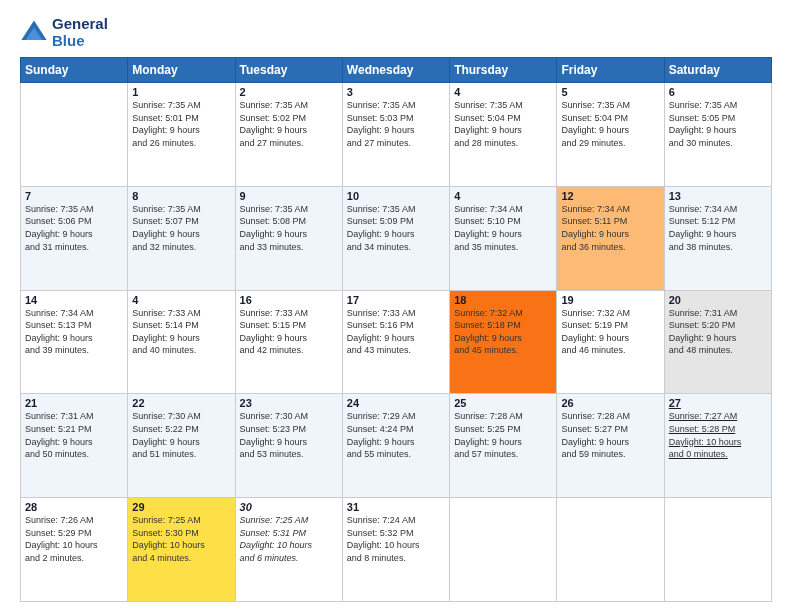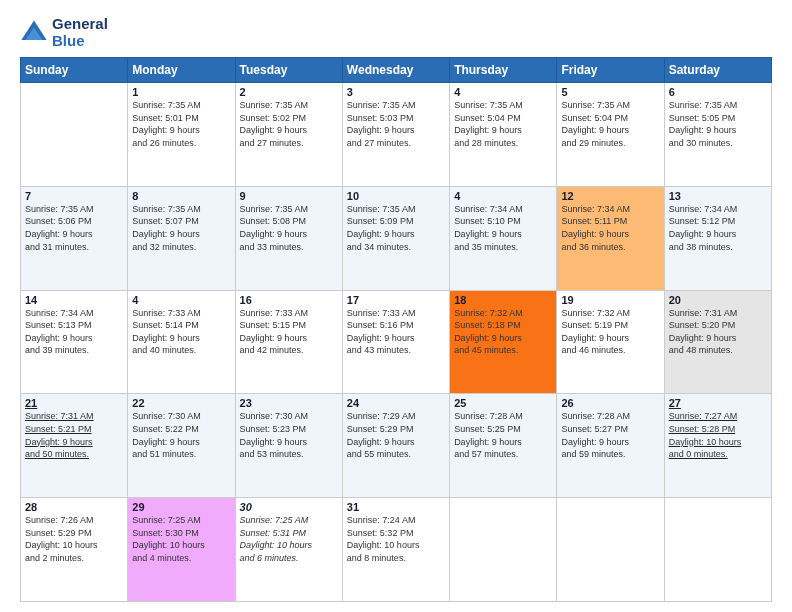--- a/index.html
+++ b/index.html
@@ -270,21 +270,21 @@
           </td>
           <td style="background: #e5e5e5;">
             <span class="day-num">20</span>
             <div class="day-info" style="white-space: pre-line;">Sunrise: 7:31 AM
 Sunset: 5:20 PM
 Daylight: 9 hours
 and 48 minutes.</div>
           </td>
         </tr>
         <tr>
-          <td style="background: rgb(240, 245, 251); text-decoration: underline;">
+          <td style="background: rgb(240, 245, 251);">
             <span class="day-num">21</span>
             <div class="day-info" style="white-space: pre-line;">Sunrise: 7:31 AM
 Sunset: 5:21 PM
 Daylight: 9 hours
 and 50 minutes.</div>
           </td>
           <td style="background: rgb(240, 245, 251);">
             <span class="day-num">22</span>
             <div class="day-info" style="white-space: pre-line;">Sunrise: 7:30 AM
 Sunset: 5:22 PM
@@ -294,21 +294,21 @@
           <td style="background: rgb(240, 245, 251);">
             <span class="day-num">23</span>
             <div class="day-info" style="white-space: pre-line;">Sunrise: 7:30 AM
 Sunset: 5:23 PM
 Daylight: 9 hours
 and 53 minutes.</div>
           </td>
           <td style="background: rgb(240, 245, 251);">
             <span class="day-num">24</span>
             <div class="day-info" style="white-space: pre-line;">Sunrise: 7:29 AM
-Sunset: 5:29 PM
+Sunset: 4:24 PM
 Daylight: 9 hours
 and 55 minutes.</div>
           </td>
           <td style="background: rgb(240, 245, 251);">
             <span class="day-num">25</span>
             <div class="day-info" style="white-space: pre-line;">Sunrise: 7:28 AM
 Sunset: 5:25 PM
 Daylight: 9 hours
 and 57 minutes.</div>
           </td>
@@ -328,21 +328,21 @@
           </td>
         </tr>
         <tr>
           <td style="background: rgb(255, 255, 255);">
             <span class="day-num">28</span>
             <div class="day-info" style="white-space: pre-line;">Sunrise: 7:26 AM
 Sunset: 5:29 PM
 Daylight: 10 hours
 and 2 minutes.</div>
           </td>
-          <td style="background: #f0abfc;">
+          <td style="background: #fde047;">
             <span class="day-num">29</span>
             <div class="day-info" style="white-space: pre-line;">Sunrise: 7:25 AM
 Sunset: 5:30 PM
 Daylight: 10 hours
 and 4 minutes.</div>
           </td>
           <td style="background: rgb(255, 255, 255); font-style: italic;">
             <span class="day-num">30</span>
             <div class="day-info" style="white-space: pre-line;">Sunrise: 7:25 AM
 Sunset: 5:31 PM

